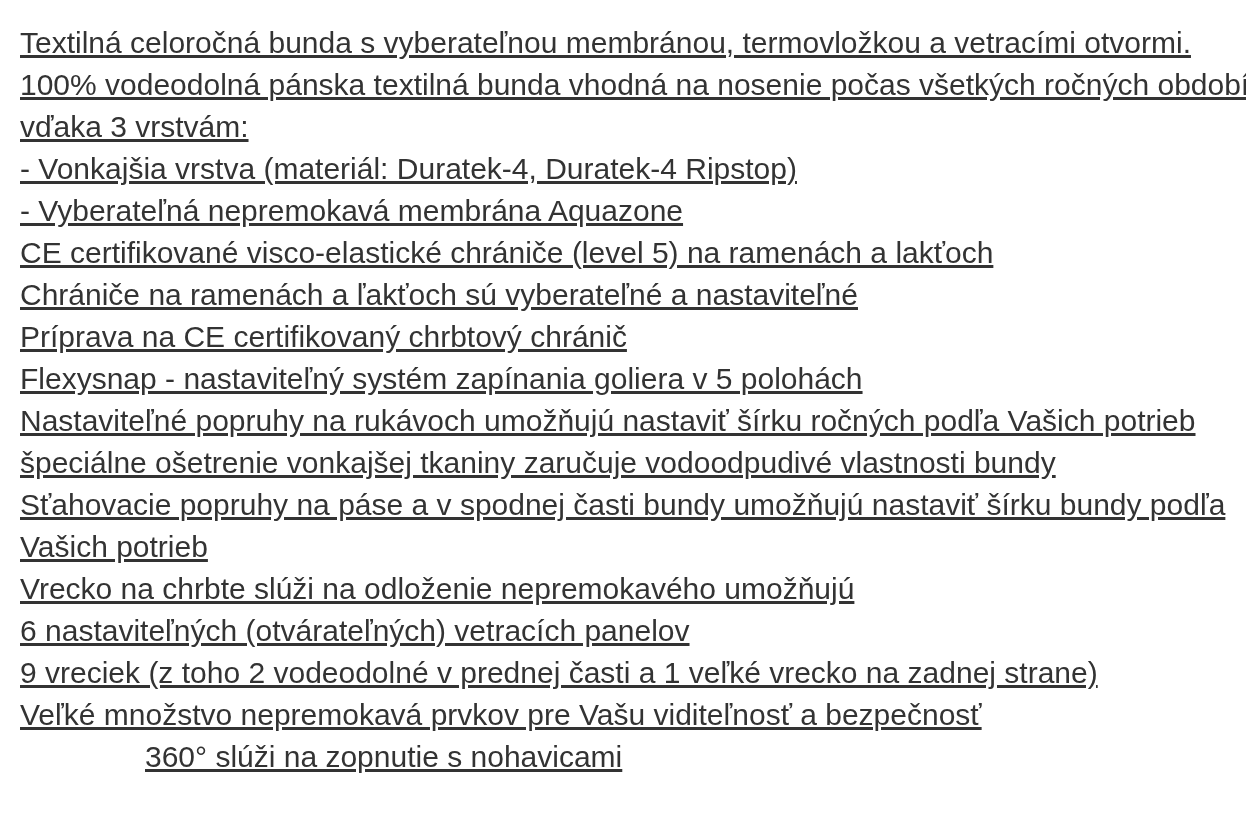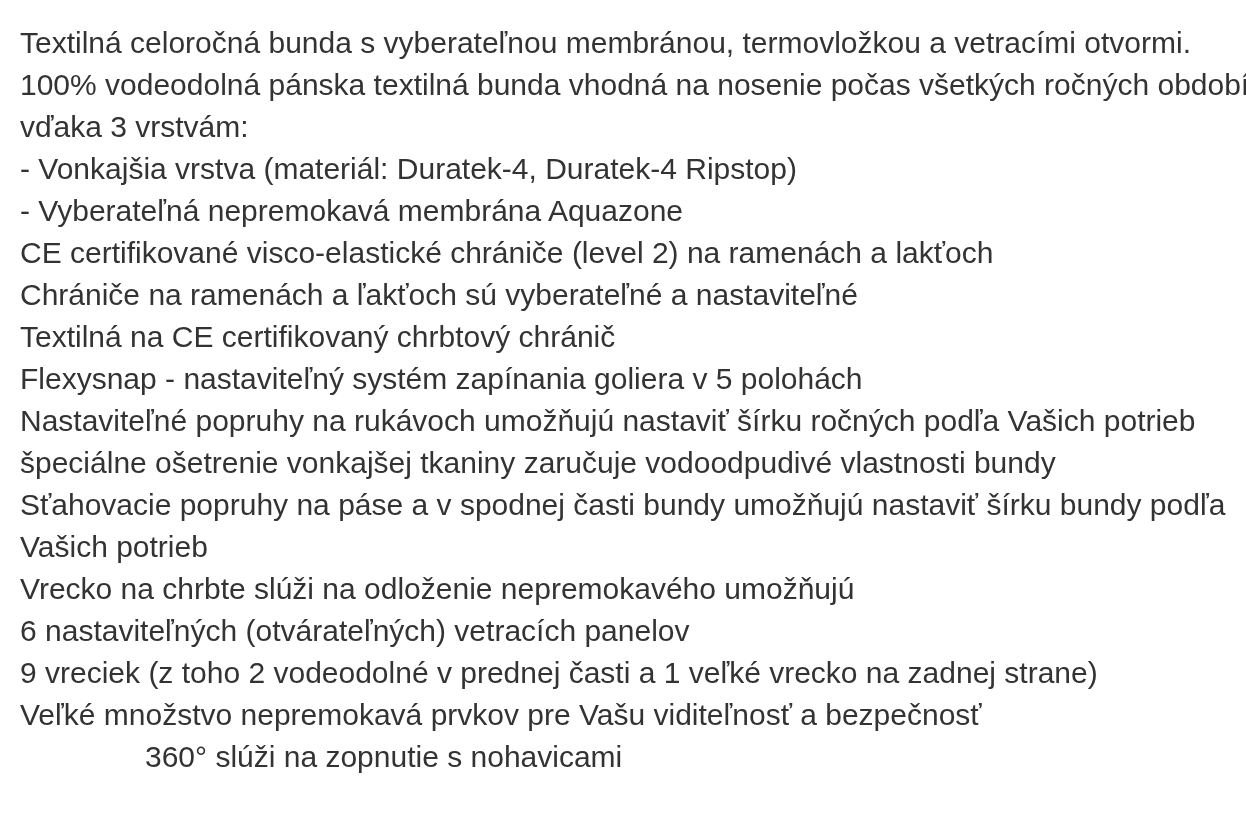--- a/index.html
+++ b/index.html
@@ -15,37 +15,38 @@
   }
   .description {
     padding: 22px 0 0 20px;
     color: #333333;
     font-size: 30px;
     line-height: 42px;
     letter-spacing: 0px;
   }
   .line {
     white-space: nowrap;
+    text-decoration: underline;
   }
   .line-indent {
     padding-left: 125px;
   }
 </style>
 </head>
 <body>
 
 <div class="description">
   <div class="line">Textilná celoročná bunda s vyberateľnou membránou, termovložkou a vetracími otvormi.</div>
   <div class="line">100% vodeodolná pánska textilná bunda vhodná na nosenie počas všetkých ročných období</div>
   <div class="line">vďaka 3 vrstvám:</div>
   <div class="line">- Vonkajšia vrstva (materiál: Duratek-4, Duratek-4 Ripstop)</div>
   <div class="line">- Vyberateľná nepremokavá membrána Aquazone</div>
-  <div class="line">CE certifikované visco-elastické chrániče (level 2) na ramenách a lakťoch</div>
+  <div class="line">CE certifikované visco-elastické chrániče (level 5) na ramenách a lakťoch</div>
   <div class="line">Chrániče na ramenách a ľakťoch sú vyberateľné a nastaviteľné</div>
-  <div class="line">Textilná na CE certifikovaný chrbtový chránič</div>
+  <div class="line">Príprava na CE certifikovaný chrbtový chránič</div>
   <div class="line">Flexysnap - nastaviteľný systém zapínania goliera v 5 polohách</div>
   <div class="line">Nastaviteľné popruhy na rukávoch umožňujú nastaviť šírku ročných podľa Vašich potrieb</div>
   <div class="line">špeciálne ošetrenie vonkajšej tkaniny zaručuje vodoodpudivé vlastnosti bundy</div>
   <div class="line">Sťahovacie popruhy na páse a v spodnej časti bundy umožňujú nastaviť šírku bundy podľa</div>
   <div class="line">Vašich potrieb</div>
   <div class="line">Vrecko na chrbte slúži na odloženie nepremokavého umožňujú</div>
   <div class="line">6 nastaviteľných (otvárateľných) vetracích panelov</div>
   <div class="line">9 vreciek (z toho 2 vodeodolné v prednej časti a 1 veľké vrecko na zadnej strane)</div>
   <div class="line">Veľké množstvo nepremokavá prvkov pre Vašu viditeľnosť a bezpečnosť</div>
   <div class="line line-indent">360° slúži na zopnutie s nohavicami</div>

